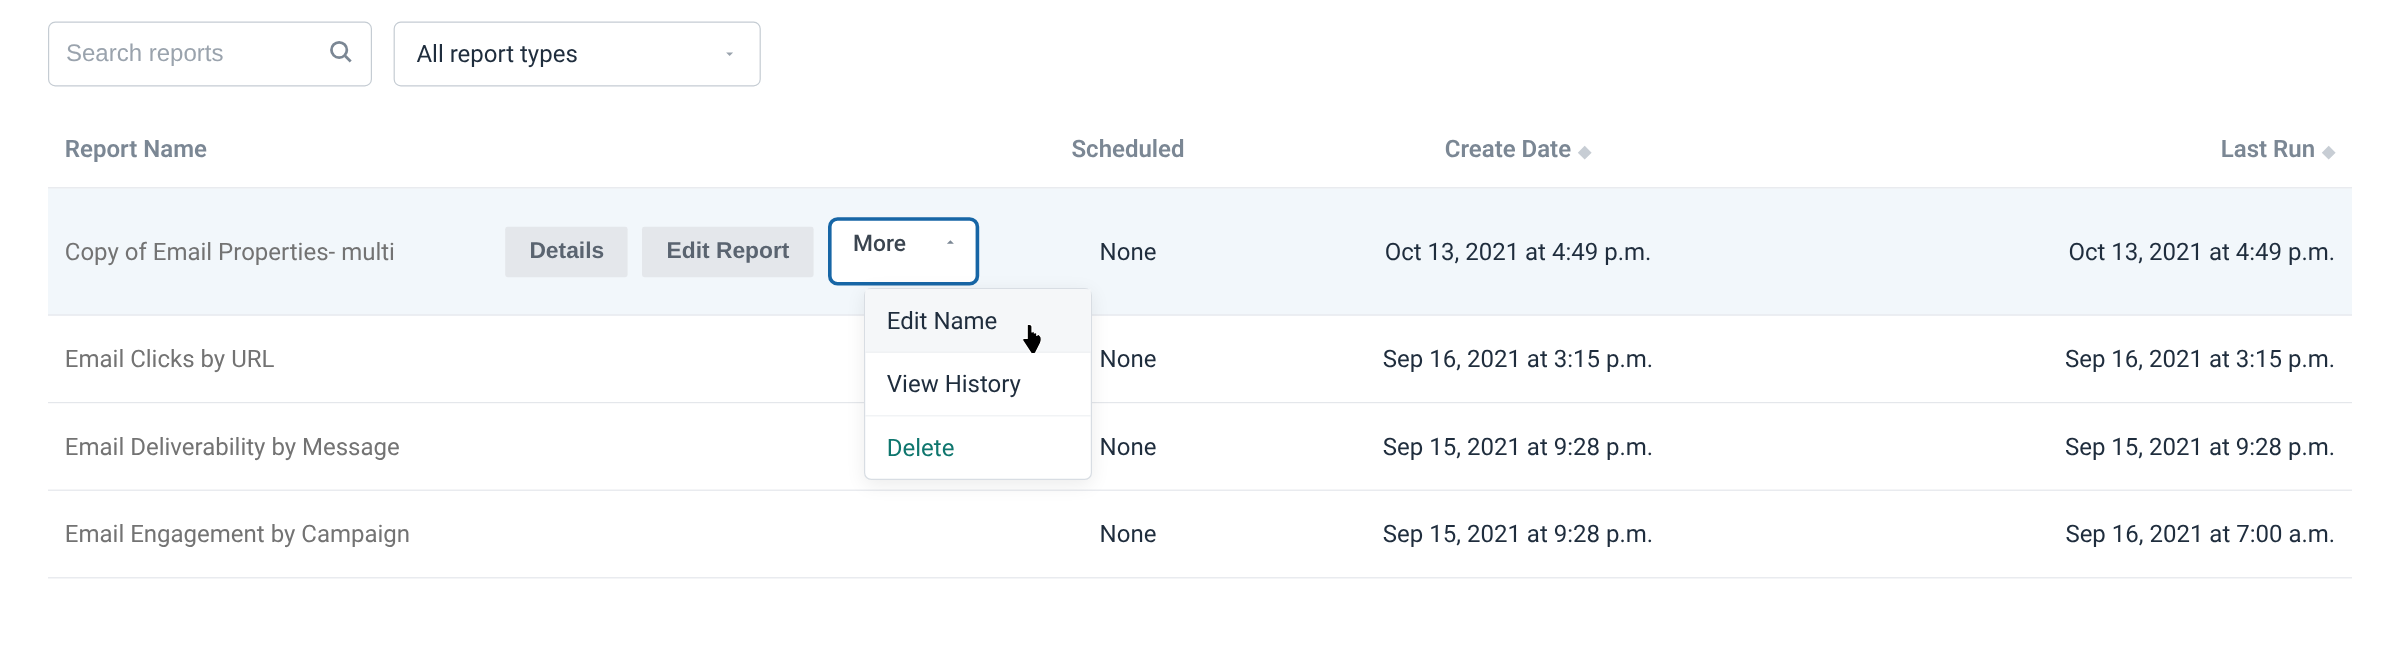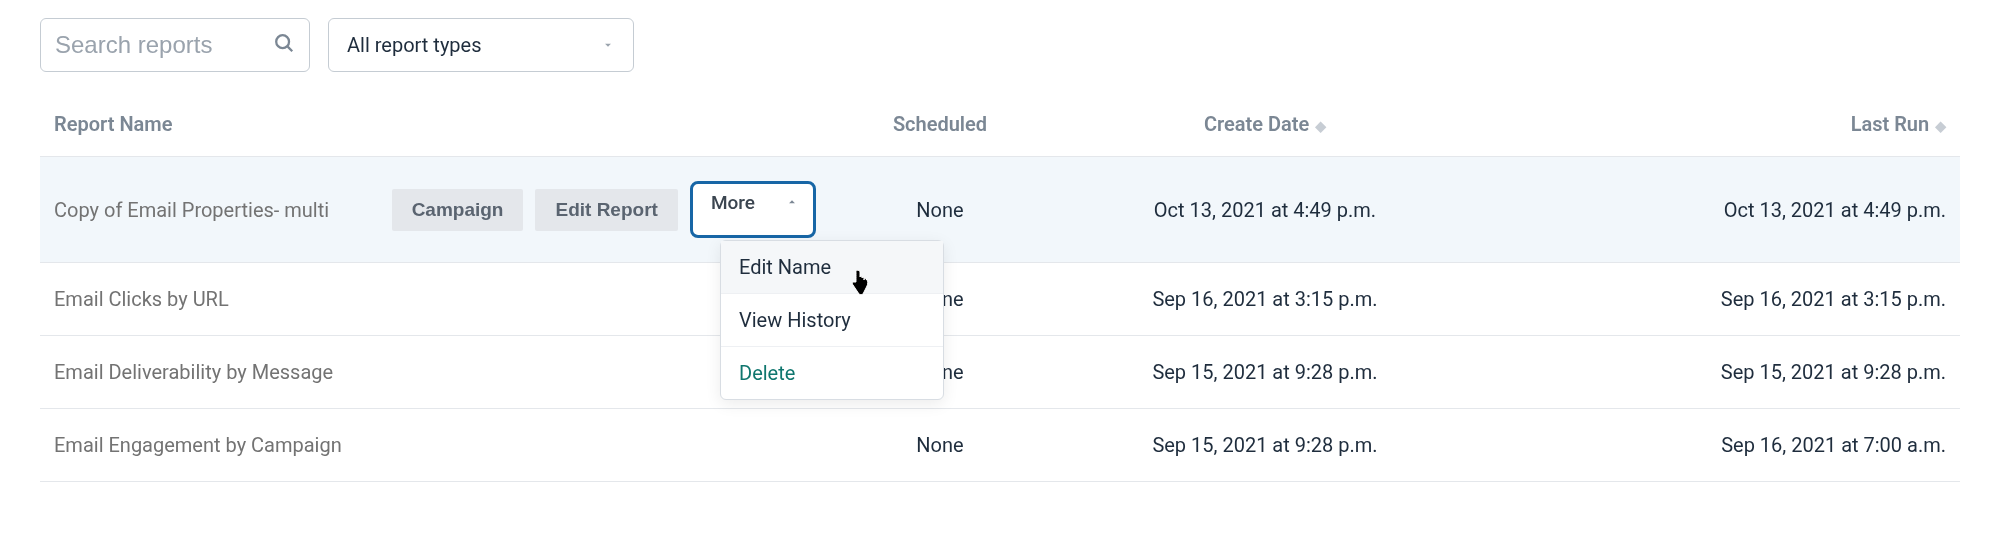--- a/index.html
+++ b/index.html
@@ -22,21 +22,21 @@
     align-items: center;
     border: 1px solid #c5ccd3;
     border-radius: 6px;
     width: 270px;
     height: 54px;
     padding: 0 14px;
   }
   .search-box input {
     border: none;
     outline: none;
-    font-size: 24px;
+    font-size: 20px;
     color: #7b8794;
     width: 100%;
     background: transparent;
   }
   .search-box input::placeholder { color: #9aa3ad; }
   .search-icon { color: #7b8794; flex-shrink: 0; }
   .type-select {
     display: flex;
     align-items: center;
     justify-content: space-between;
@@ -108,21 +108,21 @@
   }
   .caret-up { color: #7b8794; }
   td.scheduled { text-align: center; color: #1f2d3d; }
   td.create-date { text-align: center; color: #1f2d3d; }
   td.last-run { text-align: right; color: #1f2d3d; }
   
   .dropdown {
     position: absolute;
     left: 720px;
     top: 240px;
-    width: 224px;
+    width: 190px;
     background: #fff;
     border: 1px solid #d8dde3;
     border-radius: 6px;
     box-shadow: 0 4px 16px rgba(0,0,0,0.08);
     z-index: 10;
   }
   .dropdown-item {
     padding: 14px 18px;
     font-size: 20px;
     color: #1f2d3d;
@@ -172,21 +172,21 @@
       <th class="col-create"><span>Create Date</span><span class="diamond">◆</span></th>
       <th class="col-run"><span>Last Run</span><span class="diamond">◆</span></th>
     </tr>
   </thead>
   <tbody>
     <tr class="active-row">
       <td>
         <div class="cell-name">
           <span class="report-link">Copy of Email Properties- multi</span>
           <div class="row-actions">
-            <button class="btn">Campaign</button>
+            <button class="btn">Details</button>
             <button class="btn">Edit Report</button>
             <div class="more-btn">
               <span>More</span>
               <span class="caret-up">
                 <svg width="14" height="14" viewBox="0 0 24 24" fill="currentColor">
                     <path d="M7 14l5-5 5 5z"></path>
                   </svg>
               </span>
             </div>
           </div>

